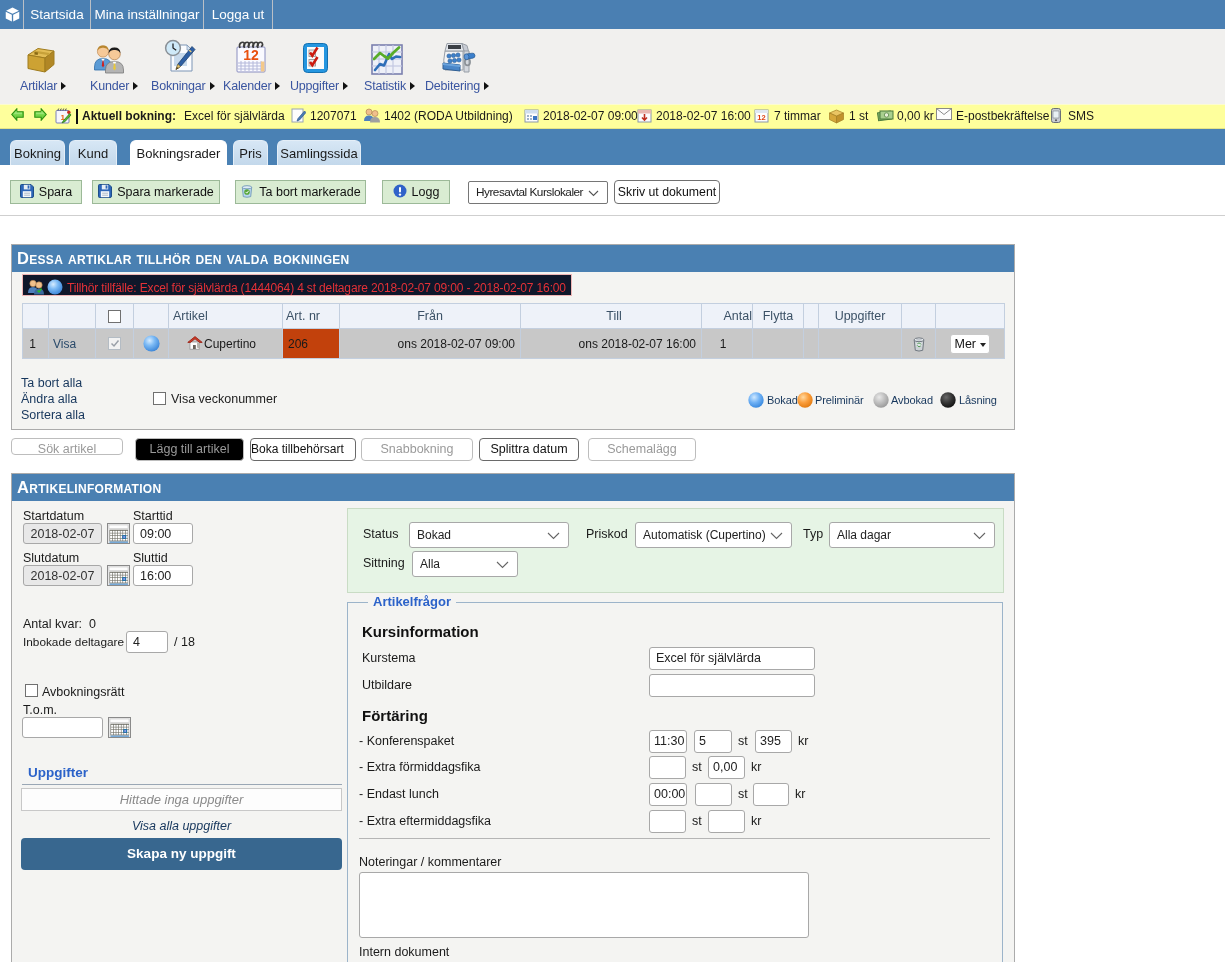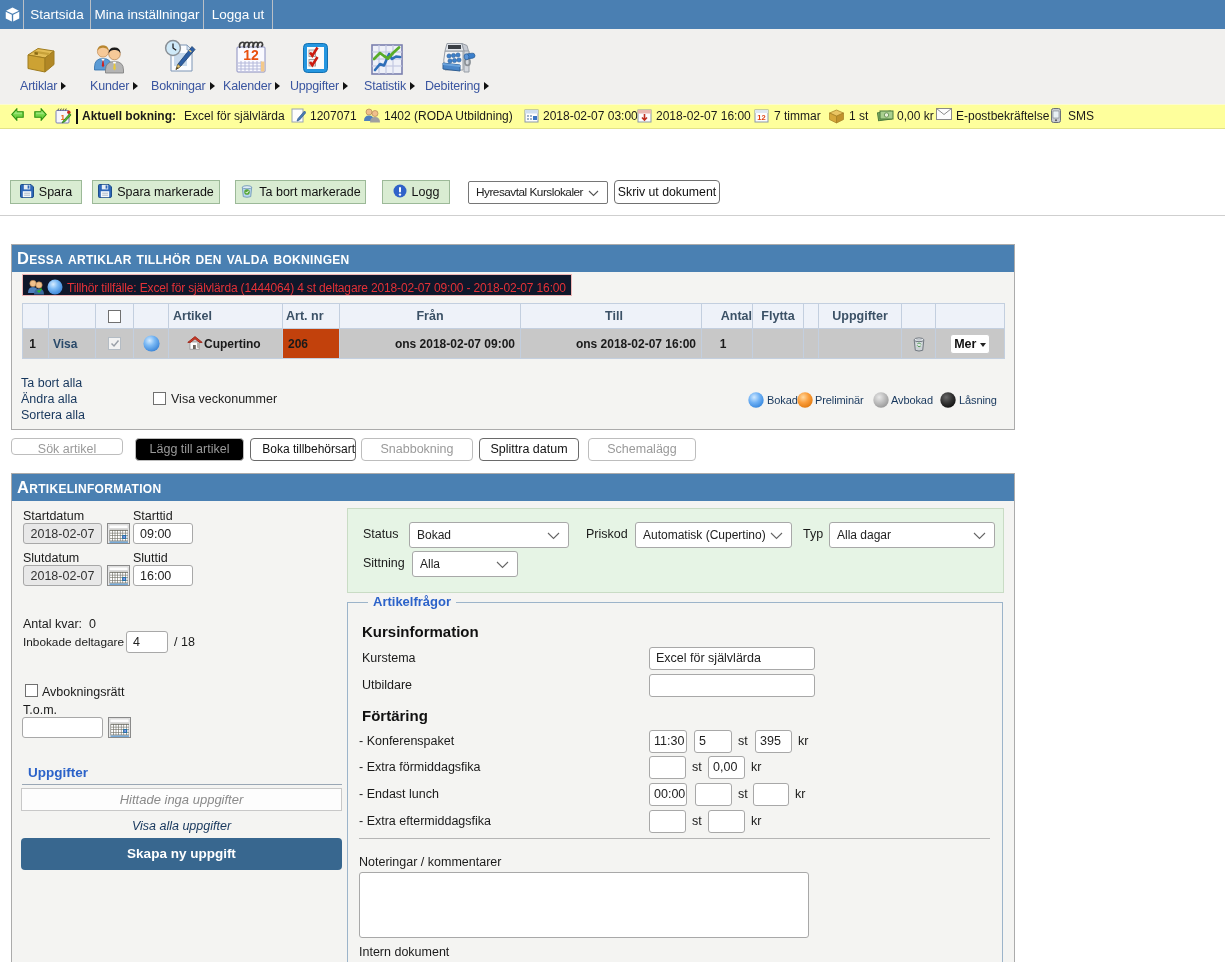--- a/index.html
+++ b/index.html
@@ -19,21 +19,21 @@
 .yic{top:108px}
 .tabband{left:0;top:129px;width:1225px;height:36px;background:#4a81b4}
 .tab{top:11px;height:25px;line-height:25px;text-align:center;font-size:13px;color:#1a1a1a;background:linear-gradient(#d7e7f5,#c3d8eb);border:1px solid #e4eef7;border-bottom:none;border-radius:6px 6px 0 0}
 .tab.act{background:#fff;border-color:#fff;color:#1a1a1a}
 .btnrow{left:0;top:165px;width:1225px;height:51px;background:#fff;border-bottom:1px solid #cfcfcf}
 .gbtn{top:15px;height:24px;background:#d9ecd2;border:1px solid #9cb998;font-size:12.5px;color:#111;text-align:center;line-height:22px;white-space:nowrap}
 .gbtn svg{vertical-align:-2px;margin-right:5px}
 .panel{background:#f4f4f2;border:1px solid #ababab}
 .phead{left:0;top:0;width:100%;height:27px;background:#4a80b2;color:#fff;font-weight:bold;font-variant:small-caps;font-size:16.5px;line-height:26px;padding-left:5px;letter-spacing:.3px}
 table.grid{border-collapse:collapse;table-layout:fixed}
-table.grid td,table.grid th{border:1px solid #c3cfdf;font-weight:bold;overflow:hidden;white-space:nowrap}
+table.grid td,table.grid th{border:1px solid #c3cfdf;font-weight:normal;overflow:hidden;white-space:nowrap}
 table.grid th{background:#eef2f9;color:#3b5166;font-size:12.5px;height:25px}
 table.grid td{background:#c8c8c8;font-size:12px;color:#1a1a1a;height:30px}
 .ipt{background:#fff;border:1px solid #a8a8a8;border-radius:3px;font-size:12.5px;color:#222;line-height:20px;padding:0 6px;white-space:nowrap;overflow:hidden}
 .ipt.dis{background:#e8e8e8;color:#333;text-align:center}
 .lab{font-size:12.5px;color:#1a1a1a;white-space:nowrap}
 .chev{position:absolute;right:8px;top:50%;margin-top:-3px}
 .dd{position:absolute;background:#fff;border:1px solid #a8a8a8;border-radius:3px;font-size:12px;color:#222;padding:0 7px;line-height:24px;white-space:nowrap;overflow:hidden}
 .cb{position:absolute;width:13px;height:13px;background:#fff;border:1px solid #707070}
 .itl{font-style:italic}
 </style>
@@ -206,21 +206,21 @@
       <rect x="1" y="2" width="13" height="12" fill="#fdfdfd" stroke="#8a98a8"></rect>
       <rect x="1" y="2" width="13" height="3.5" fill="#cfdeee"></rect>
       <rect x="9" y="8" width="4" height="4" fill="#3a76c4"></rect>
       <g fill="#9fb4cc">
         <rect x="3" y="7" width="2" height="2"></rect>
         <rect x="6" y="7" width="2" height="2"></rect>
         <rect x="3" y="10" width="2" height="2"></rect>
         <rect x="6" y="10" width="2" height="2"></rect>
       </g>
     </svg>
-<div class="abs yit" style="left:543px">2018-02-07 03:00</div>
+<div class="abs yit" style="left:543px">2018-02-07 09:00</div>
 <svg class="abs yic" style="left:637px" width="15" height="15" viewBox="0 0 15 15">
       <rect x="1" y="2" width="13" height="12" fill="#fdfdfd" stroke="#8a98a8"></rect>
       <rect x="1" y="2" width="13" height="3.5" fill="#e8b8b0"></rect>
       <path d="M7.5 6 L7.5 12 M5 9.5 L7.5 12 L10 9.5" stroke="#c03020" stroke-width="1.6" fill="none"></path>
     </svg>
 <div class="abs yit" style="left:656px">2018-02-07 16:00</div>
 <svg class="abs yic" style="left:754px" width="15" height="15" viewBox="0 0 15 15">
       <rect x="1" y="2" width="13" height="12" fill="#fdfdfd" stroke="#8a98a8"></rect>
       <rect x="1" y="2" width="13" height="3" fill="#dfe8f2"></rect>
       <text x="7.5" y="12" font-family="Liberation Sans" font-size="7.5" font-weight="bold" fill="#e04010" text-anchor="middle">12</text>
@@ -243,20 +243,27 @@
       <path d="M0.5 0.5 L8 6.5 L15.5 0.5" fill="none" stroke="#8a8a8a"></path>
     </svg>
 <div class="abs yit" style="left:956px">E-postbekräftelse</div>
 <svg class="abs yic" style="left:1051px" width="10" height="15" viewBox="0 0 10 15">
       <rect x="0.5" y="0.5" width="9" height="14" rx="2" fill="#c8ccd2" stroke="#6a7078"></rect>
       <rect x="2" y="3" width="6" height="7" fill="#e8f0f4" stroke="#6a7078" stroke-width=".5"></rect>
       <circle cx="5" cy="12.2" r="1" fill="#555"></circle>
     </svg>
 <div class="abs yit" style="left:1068px">SMS</div>
 
+<div class="abs tabband">
+  <div class="abs tab" style="left:10px;width:55px">Bokning</div>
+  <div class="abs tab" style="left:69px;width:48px">Kund</div>
+  <div class="abs tab act" style="left:130px;width:97px">Bokningsrader</div>
+  <div class="abs tab" style="left:233px;width:35px">Pris</div>
+  <div class="abs tab" style="left:277px;width:84px">Samlingssida</div>
+</div>
 
 <div class="abs btnrow">
   <div class="abs gbtn" style="left:10px;width:72px"><svg width="14" height="14" viewBox="0 0 14 14">
           <path d="M1.5 0.5 H11 L13.5 3 V12 Q13.5 13.5 12 13.5 H1.5 Q0.5 13.5 0.5 12.5 V1.5 Q0.5 0.5 1.5 0.5Z" fill="#2d66b8" stroke="#1d4e8a"></path>
           <rect x="3.8" y="0.8" width="6.4" height="4.6" fill="#e8eef5"></rect>
           <rect x="7.6" y="1.4" width="1.8" height="3.2" fill="#2d66b8"></rect>
           <rect x="2.8" y="7.2" width="8.4" height="6" fill="#f5f8fb"></rect>
           <line x1="4.2" y1="9.2" x2="10" y2="9.2" stroke="#9ab" stroke-width=".8"></line>
           <line x1="4.2" y1="11.2" x2="10" y2="11.2" stroke="#9ab" stroke-width=".8"></line>
         </svg>Spara</div>
@@ -428,21 +435,21 @@
             <stop offset="100%" stop-color="#111"></stop>
           </radialGradient>
         </defs>
         <circle cx="8" cy="8" r="7.7" fill="url(#lk)"></circle>
       </svg>
   <div class="abs navy" style="left:947px;top:149px;font-size:11px;letter-spacing:-.1px">Låsning</div>
 </div>
 
 <div class="abs" style="left:11px;top:438px;width:112px;height:17px;background:#fff;border:1px solid #bdbdbd;border-radius:4px;text-align:center;line-height:21px;font-size:12.5px;color:#9a9a9a">Sök artikel</div>
 <div class="abs" style="left:135px;top:438px;width:109px;height:23px;background:#000000;border:1px solid #bdbdbd;border-radius:4px;text-align:center;line-height:21px;font-size:12.5px;color:#9a9a9a">Lägg till artikel</div>
-<div class="abs" style="left:250px;top:438px;width:106px;height:23px;background:#fff;border:1px solid #6a6a6a;border-radius:4px;text-align:right;line-height:21px;font-size:12px;color:#111">Boka tillbehörsart</div>
+<div class="abs" style="left:250px;top:438px;width:106px;height:23px;background:#fff;border:1px solid #6a6a6a;border-radius:4px;text-align:left;line-height:21px;font-size:12px;color:#111">Boka tillbehörsart</div>
 <div class="abs" style="left:361px;top:438px;width:112px;height:23px;background:#fff;border:1px solid #bdbdbd;border-radius:4px;text-align:center;line-height:21px;font-size:12.5px;color:#9a9a9a">Snabbokning</div>
 <div class="abs" style="left:479px;top:438px;width:100px;height:23px;background:#fff;border:1px solid #6a6a6a;border-radius:4px;text-align:center;line-height:21px;font-size:12.5px;color:#111">Splittra datum</div>
 <div class="abs" style="left:588px;top:438px;width:108px;height:23px;background:#fff;border:1px solid #bdbdbd;border-radius:4px;text-align:center;line-height:21px;font-size:12.5px;color:#9a9a9a">Schemalägg</div>
 
 <div class="abs panel" style="left:11px;top:473px;width:1004px;height:505px">
   <div class="abs phead">Artikelinformation</div>
 
   <div class="abs lab" style="left:11px;top:35px">Startdatum</div>
   <div class="abs lab" style="left:121px;top:35px">Starttid</div>
   <div class="abs ipt dis" style="left:11px;top:49px;width:79px;height:21px">2018-02-07</div>

